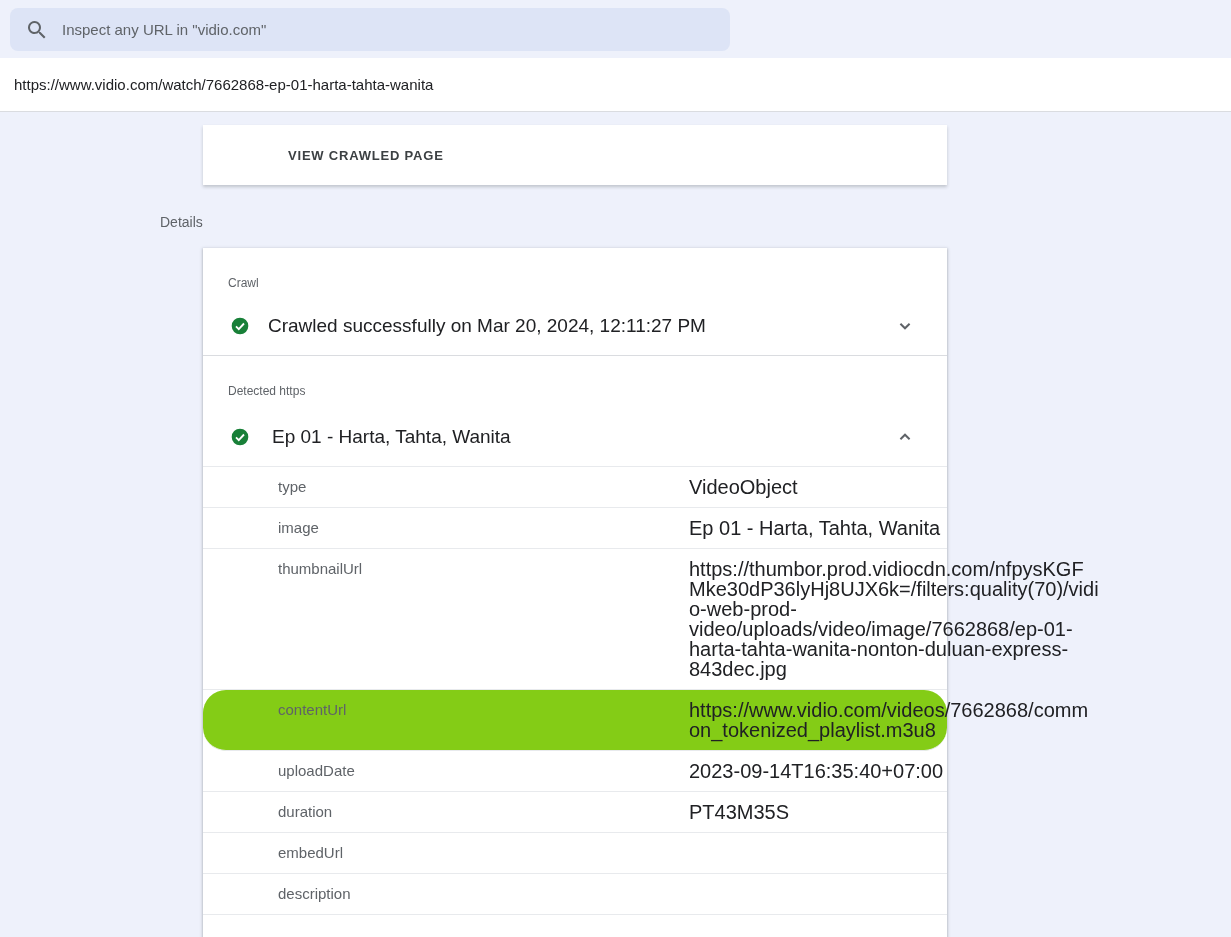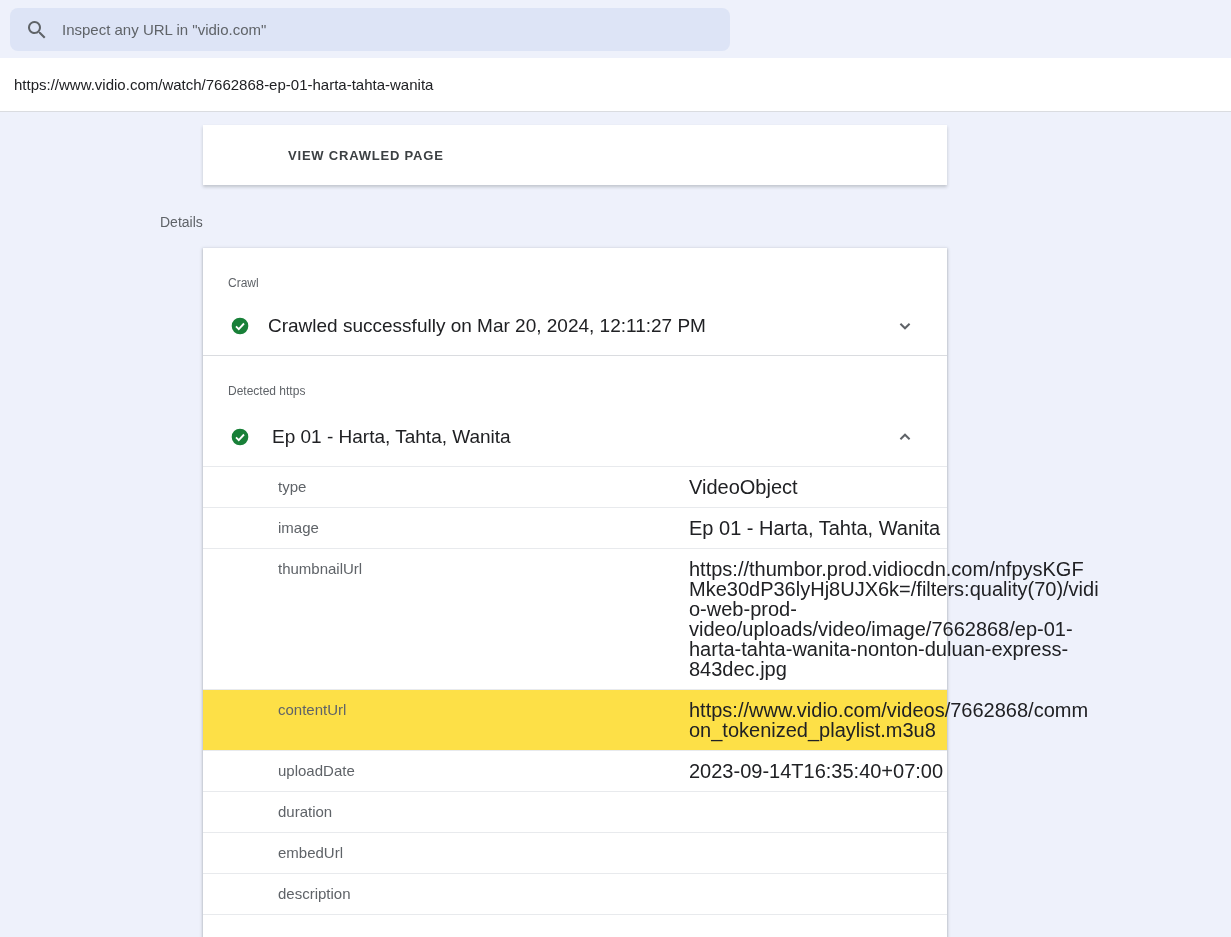--- a/index.html
+++ b/index.html
@@ -92,21 +92,21 @@
   .props {
     position:absolute; left:0; right:0; top:218px;
     border-top:1px solid #e8eaed;
   }
   .prop-row {
     display:flex;
     padding:10px 0;
     border-bottom:1px solid #e8eaed;
     background:#fff;
   }
-  .prop-row.highlight { background:#fde047; }
+  .prop-row.highlight { background:#84cc16;border-radius:23px; }
   .prop-key {
     flex:none; width:486px;
     padding-left:75px;
     font-size:15px; line-height:20px;
     color:#5f6368;
   }
   .prop-value {
     flex:none; width:410px;
     font-size:20px; line-height:20px;
     color:#202124;
@@ -189,20 +189,21 @@
       <div class="prop-row highlight">
     <div class="prop-key">contentUrl</div>
     <div class="prop-value">https://www.vidio.com/videos/7662868/common_tokenized_playlist.m3u8</div>
   </div>
       <div class="prop-row">
     <div class="prop-key">uploadDate</div>
     <div class="prop-value">2023-09-14T16:35:40+07:00</div>
   </div>
       <div class="prop-row">
     <div class="prop-key">duration</div>
+    <div class="prop-value">PT43M35S</div>
   </div>
       <div class="prop-row">
     <div class="prop-key">embedUrl</div>
   </div>
       <div class="prop-row">
     <div class="prop-key">description</div>
   </div>
     </div>
 </div>
 

